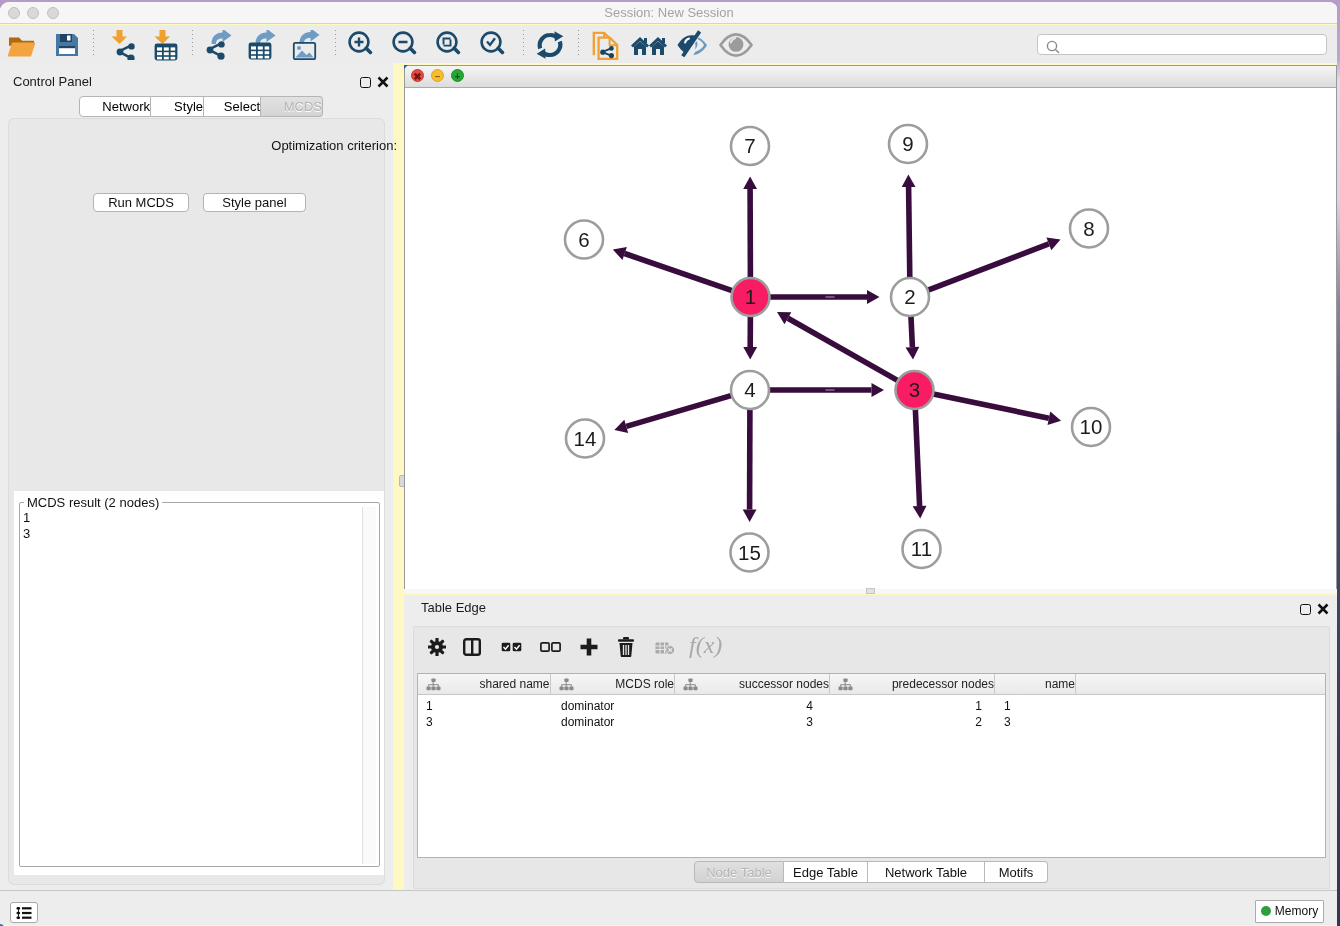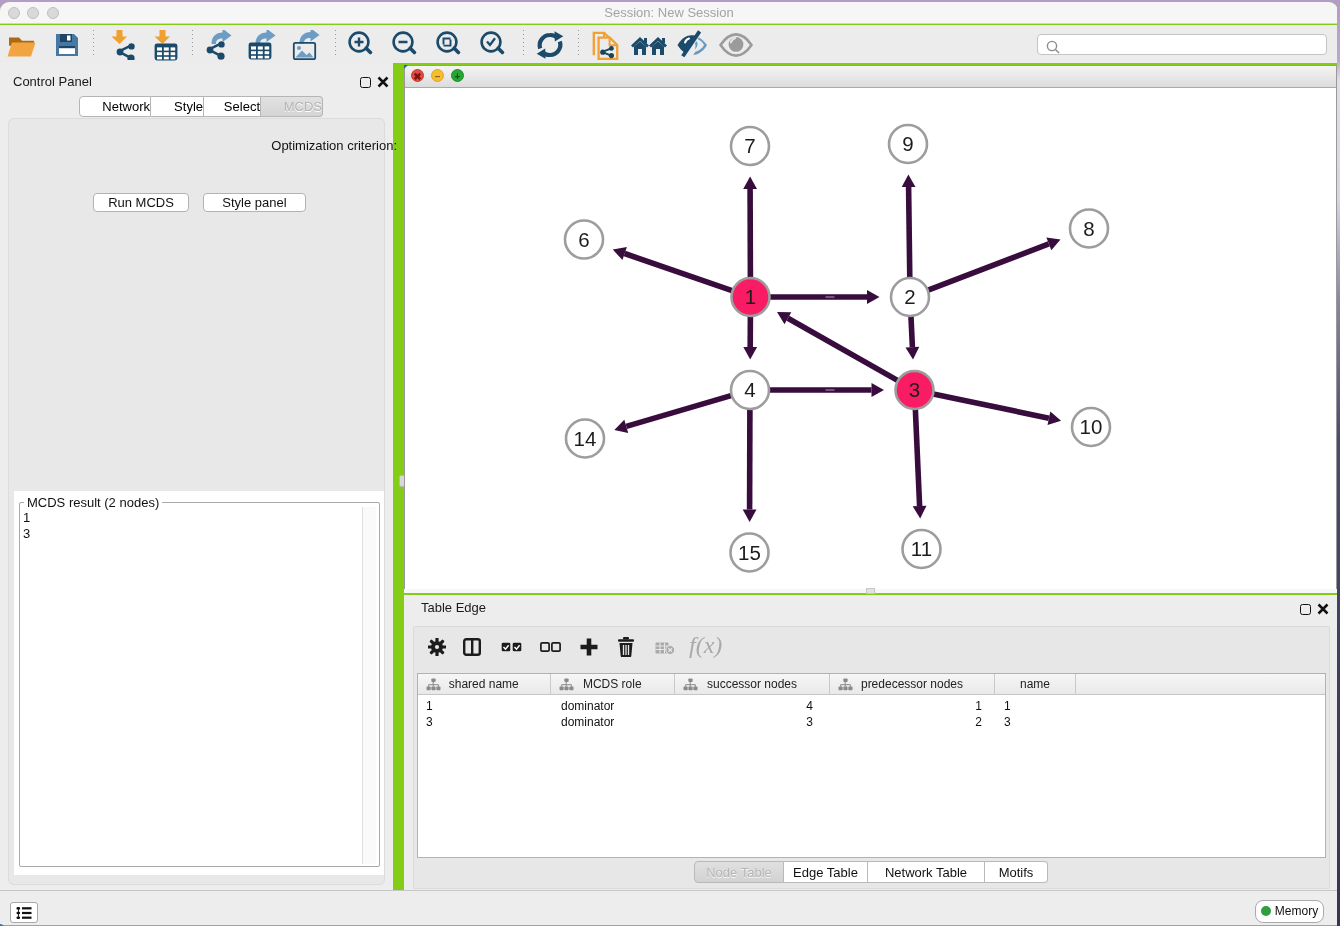--- a/index.html
+++ b/index.html
@@ -1,18 +1,18 @@
 <!DOCTYPE html>
 <html><head><meta charset="utf-8">
 <style>
 *{margin:0;padding:0;box-sizing:border-box}
 html,body{width:1340px;height:926px;overflow:hidden;font-family:"Liberation Sans",sans-serif;background:#ededed}
 #desk{position:absolute;left:0;top:0;width:1340px;height:926px;background:#b49cc8}
 #rightstrip{position:absolute;right:0;top:0;width:3px;height:926px;z-index:50;background:linear-gradient(#b49cc8 0,#b8a8cd 60px,#e3dcea 80px,#d8d4e2 200px,#8a87a0 300px,#4a4c6e 440px,#3c3e5c 700px,#343653 926px)}
-#win{position:absolute;left:0;top:2px;width:1338px;height:924px;background:#84cc16;border-radius:9px 9px 0 0;overflow:hidden}
+#win{position:absolute;left:0;top:2px;width:1338px;height:924px;background:#fef9c3;border-radius:9px 9px 0 0;overflow:hidden}
 
 #titlebar{position:absolute;left:0;top:0;width:100%;height:22px;background:#f6f6f6;border-bottom:1px solid #d3d3d3}
 #titlebar .tl{position:absolute;top:5px;width:12px;height:12px;border-radius:50%;background:#d9d9d9;border:1px solid #bfbfbf}
 #title-text{position:absolute;top:3px;left:0;width:100%;text-align:center;font-size:13px;color:#a3a3a3}
 
 #toolbar{position:absolute;left:0;top:23px;width:100%;height:38px;background:#ececec}
 .sep{position:absolute;top:5px;height:28px;width:1px;background-image:linear-gradient(#9a9a9a 33%,rgba(0,0,0,0) 0%);background-size:1px 4px}
 .ticon{position:absolute;top:3px}
 #searchbox{position:absolute;left:1037px;top:9px;width:290px;height:21px;background:#fff;border:1px solid #c4c4c4;border-radius:4px}
 
@@ -44,31 +44,31 @@
 #graphsvg{position:absolute;left:0;top:21px}
 #graphsvg line{stroke:#380d3e;stroke-width:5.6}
 #graphsvg .nl text{font-family:"Liberation Sans",sans-serif;font-size:20.5px;fill:#1c1c1c;text-anchor:middle}
 
 #tpanel{position:absolute;left:404px;top:593px;width:934px;height:295px;background:#ededed}
 #tp-title{position:absolute;left:17px;top:5px;font-size:13px;color:#1a1a1a}
 #tp-body{position:absolute;left:9px;top:31px;width:917px;height:263px;background:#e7e7e7;border-radius:2px;box-shadow:0 0 0 1px #dbdbdb inset}
 #ttoolbar{position:absolute;left:0px;top:8px;width:100%;height:30px}
 #ttable{position:absolute;left:4px;top:47px;width:909px;height:185px;background:#fff;border:1px solid #b2b2b2}
 #thead{position:absolute;left:0;top:0;width:100%;height:21px;background:linear-gradient(#f6f6f6,#e9e9e9);border-bottom:1px solid #c6c6c6}
-.hcell{position:absolute;top:0;height:21px;border-right:1px solid #c9c9c9;font-size:12px;color:#222;text-align:center;line-height:21px}
+.hcell{position:absolute;top:0;height:21px;border-right:1px solid #c9c9c9;font-size:12px;color:#222;text-align:right;line-height:21px}
 .cell{position:absolute;font-size:12px;color:#111;height:16px;line-height:16px}
 .btabs{position:absolute;display:flex;left:281px;top:235px}
 .btab{height:22px;font-size:13px;background:#fff;border:1px solid #b9b9b9;border-left:none;color:#111;text-align:center;line-height:21px}
 .btab.first{border-left:1px solid #b9b9b9;border-radius:4px 0 0 4px}
 .btab.last{border-radius:0 4px 4px 0}
 .btab.sel{background:linear-gradient(#e0e0e0,#d2d2d2);color:#b6b6b6;text-shadow:0 1px 0 #f8f8f8}
 
 #statusbar{position:absolute;left:0;top:888px;width:100%;height:35px;background:#ededed;border-top:1px solid #c6c6c6}
 #listbtn{position:absolute;left:10px;top:11px;width:28px;height:21px;background:#fff;border:1px solid #a9a9a9;border-radius:3px}
-#membtn{position:absolute;right:14px;top:9px;width:69px;height:23px;background:#fff;border:1px solid #ababab;border-radius:8px;font-size:12px;color:#111;line-height:21px;text-align:center}
+#membtn{position:absolute;right:14px;top:9px;width:69px;height:23px;background:#fff;border:1px solid #ababab;border-radius:1px;font-size:12px;color:#111;line-height:21px;text-align:center}
 #memdot{display:inline-block;width:10px;height:10px;border-radius:50%;background:#2e9e3e;margin-right:4px;vertical-align:-1px}
 </style></head>
 <body>
 <div id="desk"></div>
 <div id="rightstrip"></div>
 <div id="win">
   <div id="titlebar">
     <div class="tl" style="left:8px"></div>
     <div class="tl" style="left:27px"></div>
     <div class="tl" style="left:47px"></div>

